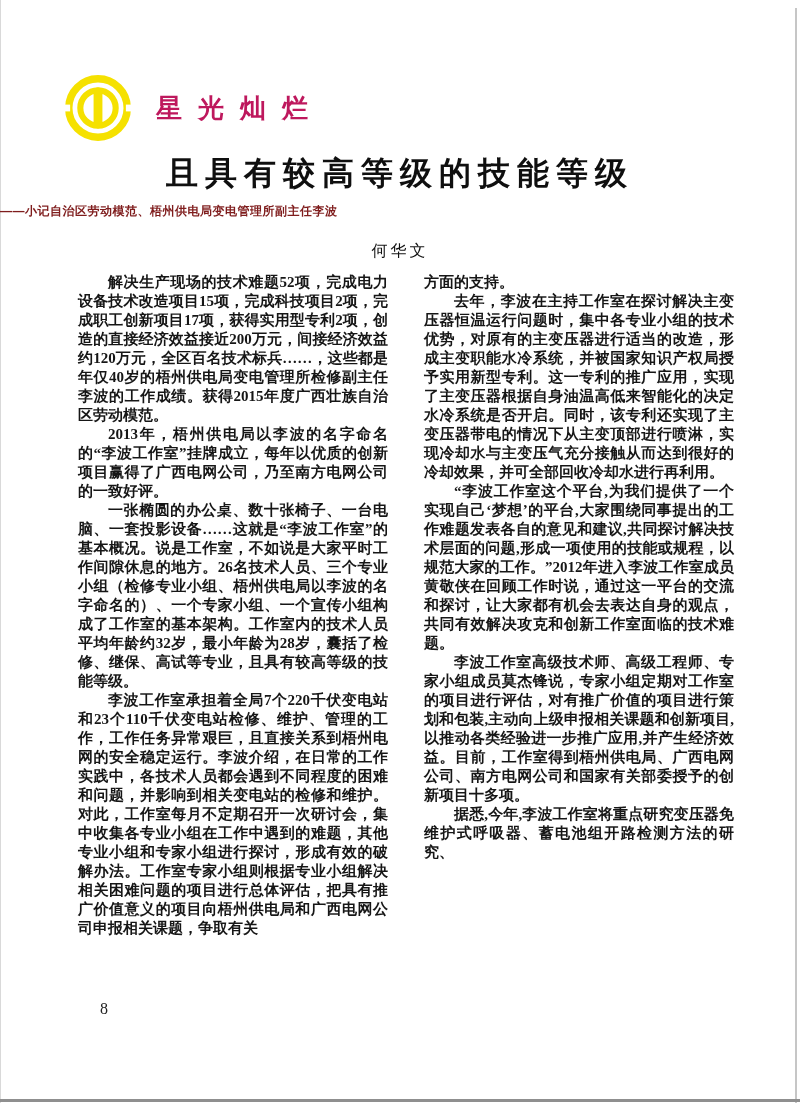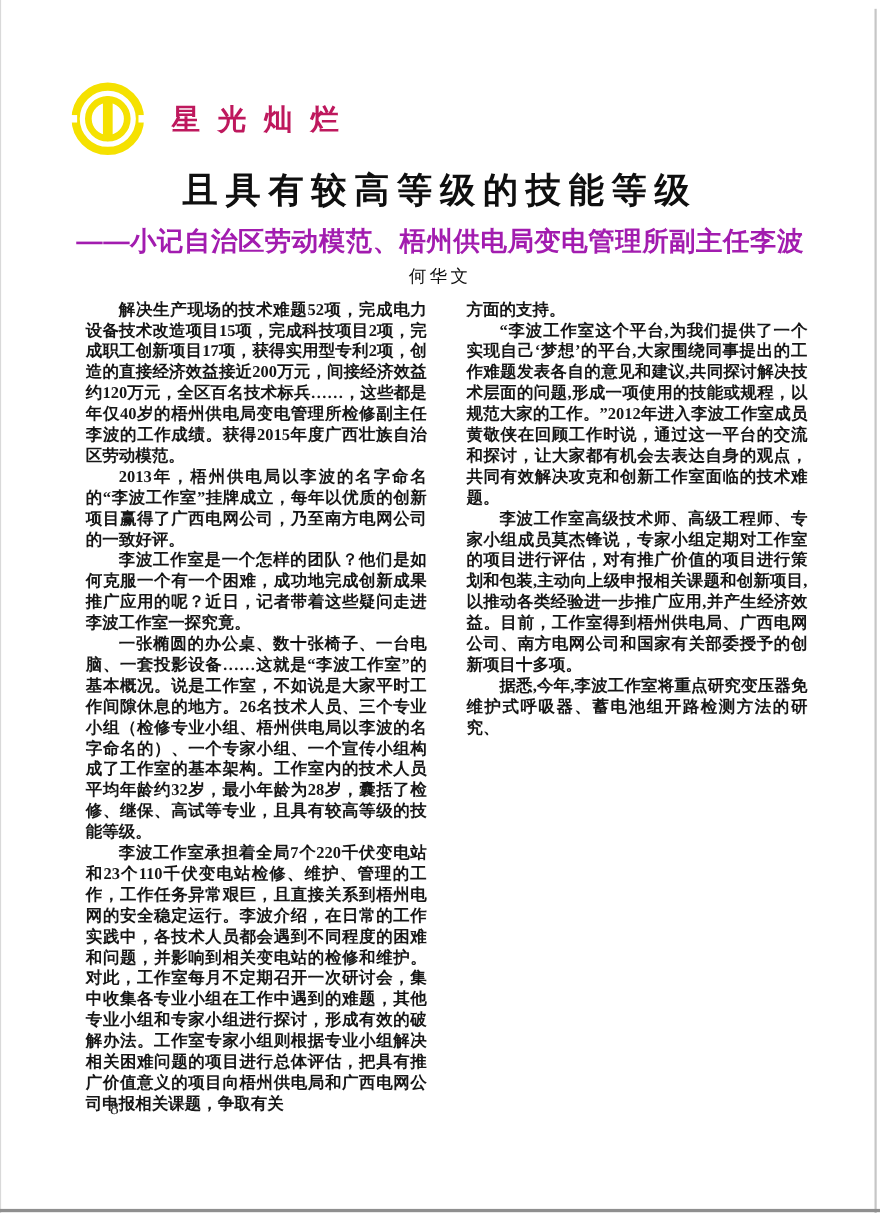--- a/index.html
+++ b/index.html
@@ -53,26 +53,26 @@
     text-align: center;
     font-weight: bold;
     font-size: 32px;
     letter-spacing: 7px;
     color: #0f0f0f;
     white-space: nowrap;
   }
   .subtitle {
     position: absolute;
     top: 203px; left: 0; width: 100%;
-    text-align: center;
+    text-align: left;
     font-family: "Liberation Sans", "DejaVu Sans", sans-serif;
     font-weight: bold;
-    font-size: 24px;
+    font-size: 12px;
     letter-spacing: 0.5px;
-    color: #a21caf;
+    color: #7f1d1d;
     white-space: nowrap;
   }
   .author {
     position: absolute;
     top: 241px; left: 0; width: 100%;
     text-align: center;
     font-family: "Liberation Sans", "DejaVu Sans", sans-serif;
     font-weight: normal;
     font-size: 16px;
     letter-spacing: 3px;
@@ -132,26 +132,26 @@
   <div class="title">且具有较高等级的技能等级</div>
 
   <div class="subtitle">——小记自治区劳动模范、梧州供电局变电管理所副主任李波</div>
 
   <div class="author">何华文</div>
 
   <div class="columns">
     <div class="col">
       <p>解决生产现场的技术难题52项，完成电力设备技术改造项目15项，完成科技项目2项，完成职工创新项目17项，获得实用型专利2项，创造的直接经济效益接近200万元，间接经济效益约120万元，全区百名技术标兵……，这些都是年仅40岁的梧州供电局变电管理所检修副主任李波的工作成绩。获得2015年度广西壮族自治区劳动模范。</p>
       <p>2013年，梧州供电局以李波的名字命名的“李波工作室”挂牌成立，每年以优质的创新项目赢得了广西电网公司，乃至南方电网公司的一致好评。</p>
-      <p>李波工作室是一个怎样的团队？他们是如何克服一个有一个困难，成功地完成创新成果推广应用的呢？近日，记者带着这些疑问走进李波工作室一探究竟。</p>
       <p>一张椭圆的办公桌、数十张椅子、一台电脑、一套投影设备……这就是“李波工作室”的基本概况。说是工作室，不如说是大家平时工作间隙休息的地方。26名技术人员、三个专业小组（检修专业小组、梧州供电局以李波的名字命名的）、一个专家小组、一个宣传小组构成了工作室的基本架构。工作室内的技术人员平均年龄约32岁，最小年龄为28岁，囊括了检修、继保、高试等专业，且具有较高等级的技能等级。</p>
       <p>李波工作室承担着全局7个220千伏变电站和23个110千伏变电站检修、维护、管理的工作，工作任务异常艰巨，且直接关系到梧州电网的安全稳定运行。李波介绍，在日常的工作实践中，各技术人员都会遇到不同程度的困难和问题，并影响到相关变电站的检修和维护。对此，工作室每月不定期召开一次研讨会，集中收集各专业小组在工作中遇到的难题，其他专业小组和专家小组进行探讨，形成有效的破解办法。工作室专家小组则根据专业小组解决相关困难问题的项目进行总体评估，把具有推广价值意义的项目向梧州供电局和广西电网公司申报相关课题，争取有关</p>
     </div>
     <div class="col">
       <p class="no-indent">方面的支持。</p>
+      <p>去年，李波在主持工作室在探讨解决主变压器恒温运行问题时，集中各专业小组的技术优势，对原有的主变压器进行适当的改造，形成主变职能水冷系统，并被国家知识产权局授予实用新型专利。这一专利的推广应用，实现了主变压器根据自身油温高低来智能化的决定水冷系统是否开启。同时，该专利还实现了主变压器带电的情况下从主变顶部进行喷淋，实现冷却水与主变压气充分接触从而达到很好的冷却效果，并可全部回收冷却水进行再利用。</p>
       <p>“李波工作室这个平台,为我们提供了一个实现自己‘梦想’的平台,大家围绕同事提出的工作难题发表各自的意见和建议,共同探讨解决技术层面的问题,形成一项使用的技能或规程，以规范大家的工作。”2012年进入李波工作室成员黄敬侠在回顾工作时说，通过这一平台的交流和探讨，让大家都有机会去表达自身的观点，共同有效解决攻克和创新工作室面临的技术难题。</p>
       <p>李波工作室高级技术师、高级工程师、专家小组成员莫杰锋说，专家小组定期对工作室的项目进行评估，对有推广价值的项目进行策划和包装,主动向上级申报相关课题和创新项目,以推动各类经验进一步推广应用,并产生经济效益。目前，工作室得到梧州供电局、广西电网公司、南方电网公司和国家有关部委授予的创新项目十多项。</p>
       <p>据悉,今年,李波工作室将重点研究变压器免维护式呼吸器、蓄电池组开路检测方法的研究、</p>
     </div>
   </div>
 
   <div class="folio">8</div>
 
 </div>
 

